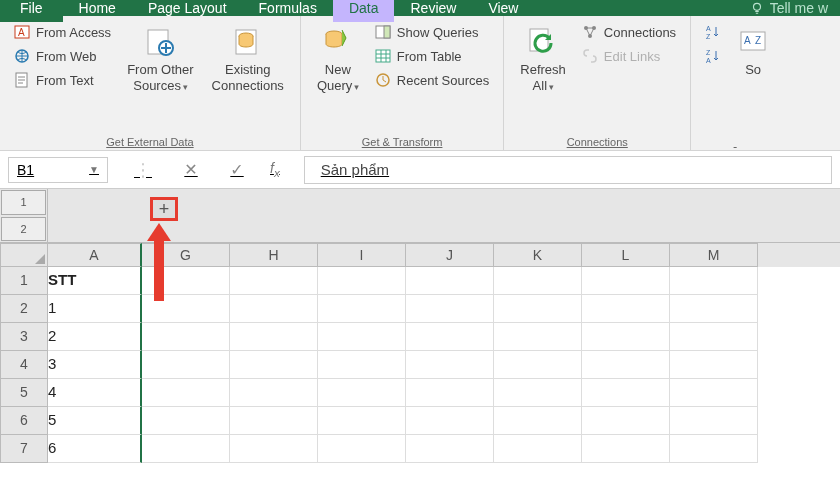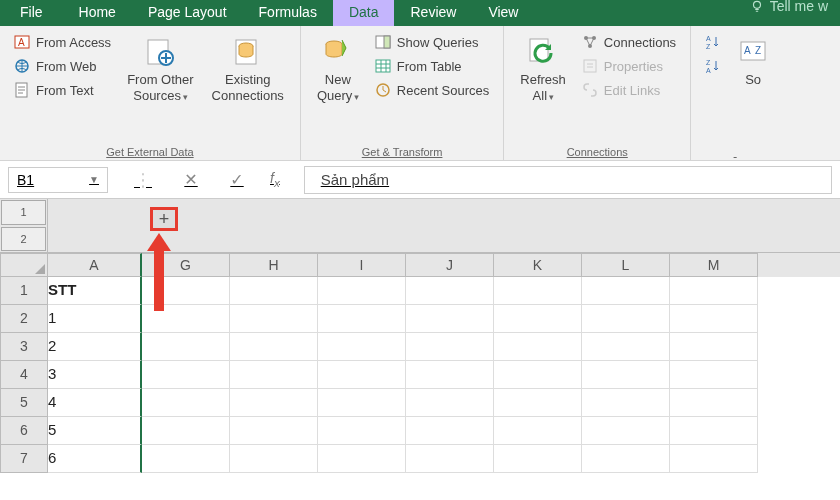--- a/index.html
+++ b/index.html
@@ -1,19 +1,19 @@
 <!DOCTYPE html>
 <html><head>
 <meta charset="utf-8">
 <style>
   * { margin: 0; padding: 0; box-sizing: border-box; font-family: "Segoe UI", Arial, sans-serif; }
   body { background: #fff; width: 840px; height: 500px; overflow: hidden; }
 
   
-  .ribbon-tabs { background: #217346; display: flex; align-items: flex-end; height: 26px; color: #fff; font-size: 14px; }
+  .ribbon-tabs { background: #217346; display: flex; align-items: center; height: 16px; color: #fff; font-size: 14px; }
   .ribbon-tabs .tab { padding: 6px 16px; cursor: pointer; }
   .ribbon-tabs .tab.file { background: #217346; padding: 6px 20px; }
   .ribbon-tabs .tab.active { background: #c4b5fd; color: #217346; }
   .ribbon-tabs .tell { display: flex; align-items: center; gap: 6px; padding: 12px 12px; margin-left: auto; color: #b7e1cc; }
   .bulb { width: 14px; height: 14px; }
 
   
   .ribbon { background: #f1f1f1; border-bottom: 1px solid #d4d4d4; display: flex; height: 135px; }
   .group { border-right: 1px solid #d4d4d4; padding: 6px 10px 2px 10px; display: flex; flex-direction: column; justify-content: space-between; }
   .group-label { font-size: 11px; color: #666; text-align: center; padding-top: 2px; text-decoration: underline; }
@@ -180,27 +180,20 @@
           <svg class="ico" viewBox="0 0 16 16">
               <circle cx="4" cy="4" r="2" fill="#888"></circle>
               <circle cx="12" cy="4" r="2" fill="#888"></circle>
               <circle cx="8" cy="12" r="2" fill="#888"></circle>
               <path d="M4 4L12 4M8 12L4 4M8 12L12 4" stroke="#888"></path>
             </svg>
           <span>Connections</span>
         </div>
         <div class="btn-sm disabled">
           <svg class="ico" viewBox="0 0 16 16">
-              <rect x="2" y="2" width="12" height="12" fill="none" stroke="#ccc"></rect>
-              <path d="M5 6h6M5 9h6" stroke="#ccc"></path>
-            </svg>
-          <span>Properties</span>
-        </div>
-        <div class="btn-sm disabled">
-          <svg class="ico" viewBox="0 0 16 16">
               <path d="M5 8a3 3 0 0 1 0-6h2M11 8a3 3 0 0 1 0 6H9" fill="none" stroke="#ccc" stroke-width="1.5"></path>
             </svg>
           <span>Edit Links</span>
         </div>
       </div>
     </div>
     <div class="group-label">Connections</div>
   </div>
 
   <div class="group" style="border-right:none">

